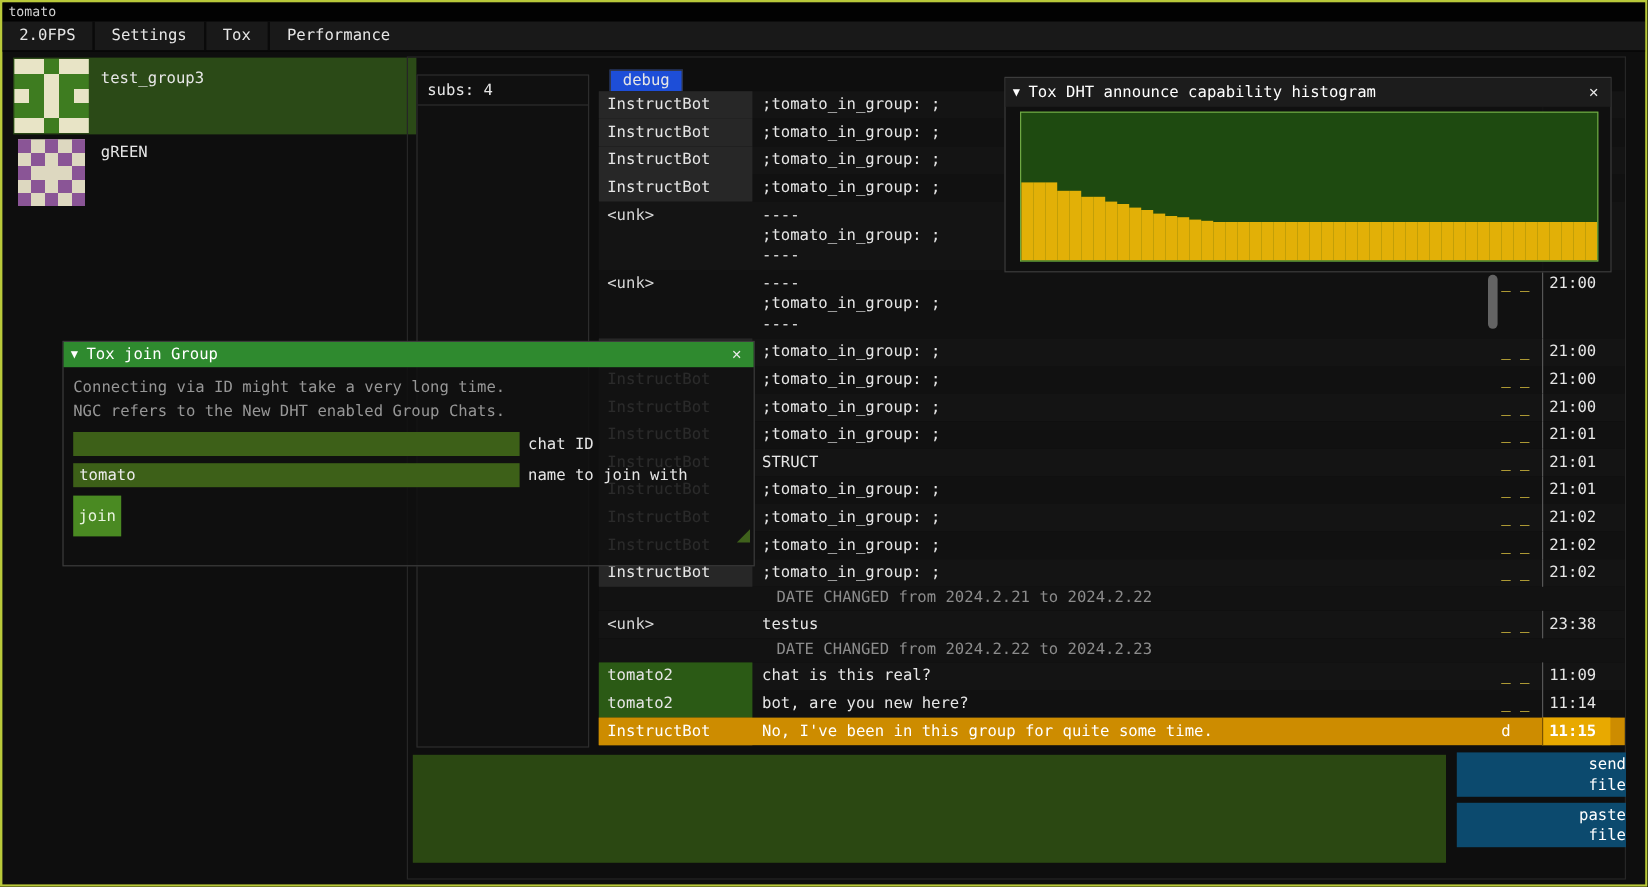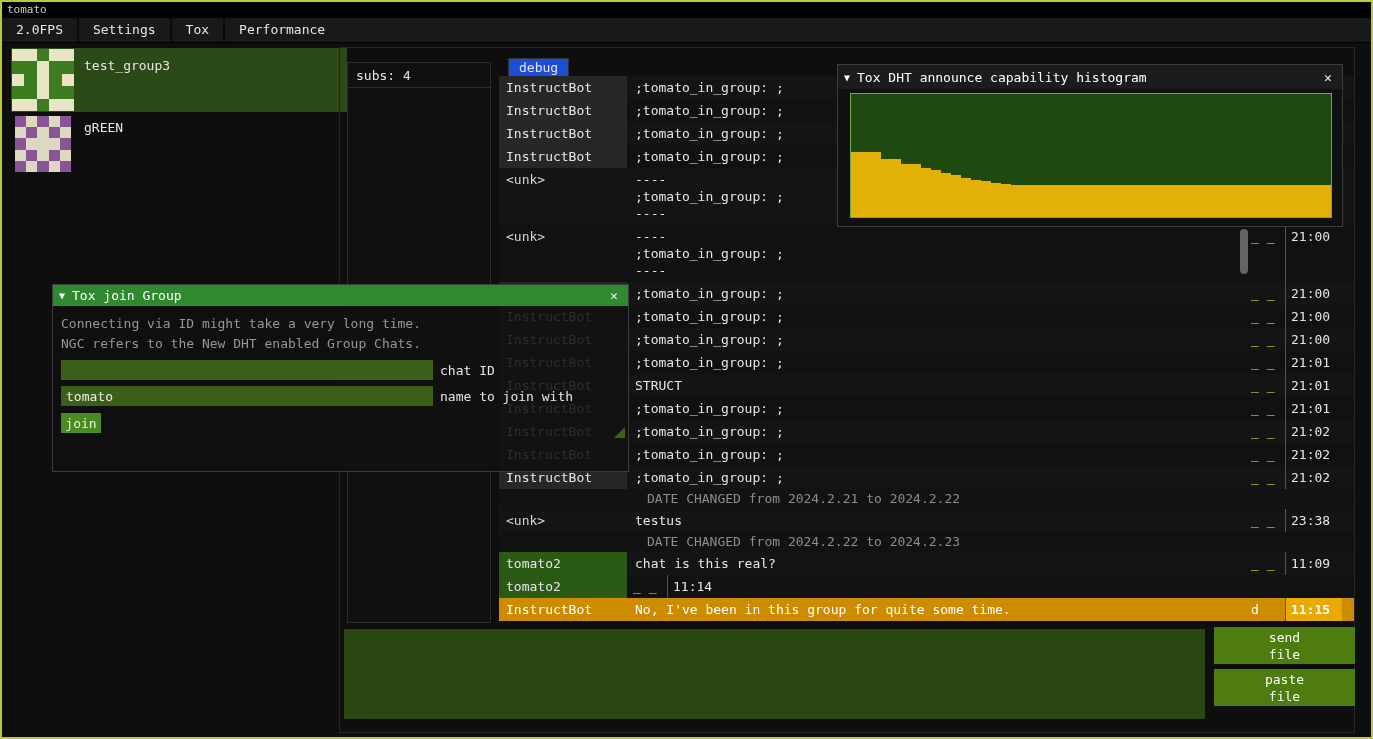--- a/index.html
+++ b/index.html
@@ -54,40 +54,40 @@
                color:#8c8c8c; background:#121212; }
   .crow.orange, .crow.orange .c-name { background:#cd8c00; color:#fff; }
   .crow.orange .c-flags { color:#fff; }
   .crow.orange .c-time { background:#e8a900; border-left-color:#7a5200; font-weight:bold; color:#fff; }
   .chat-scrollbar { position:absolute; left:1238px; top:227px; width:8px; height:45px;
                     background:#646464; border-radius:4px; cursor:pointer; }
   
   .composer-input { position:absolute; left:342px; top:627px; width:861px; height:90px;
                     background:#2b4812; border:none; outline:none; resize:none;
                     color:#e8e8e8; font:13px "DejaVu Sans Mono", monospace; padding:4px 6px; }
-  .btn-file { position:absolute; left:1212px; width:141px; height:37px; background:#4d7c0f;
+  .btn-file { position:absolute; left:1212px; width:141px; height:37px; background:#0c4a6e;
               border:none; color:#fff; font:13px "DejaVu Sans Mono", monospace;
-              line-height:17px; white-space:pre-line; text-align:center; cursor:pointer; }
+              line-height:17px; white-space:pre-line; text-align:right; cursor:pointer; }
   .btn-send { top:625px; }
   .btn-paste { top:667px; }
   
   .join-win { position:absolute; left:50px; top:282px; width:577px; height:188px;
               background:rgba(16,16,16,0.88); border:1px solid #3c3c3c; z-index:30; }
   .win-title { height:21px; display:flex; align-items:center; padding:0 6px; color:#fff; }
   .join-win .win-title { background:#2f8a2f; }
   .win-arrow { font-size:10px; margin-right:7px; cursor:pointer; }
   .win-title-text { flex:1; }
   .win-close { width:16px; text-align:center; cursor:pointer; color:#eee; }
   .join-body { padding:8px; position:relative; }
   .intro-line { color:#969696; line-height:20px; }
   .field-row { display:flex; align-items:center; margin-top:6px; }
   .field-input { width:372px; height:20px; background:#3d6018; border:none; outline:none;
                  color:#ececec; font:13px "DejaVu Sans Mono", monospace; padding:0 5px; }
   .field-label { margin-left:7px; }
-  .join-btn { margin-top:7px; width:40px; height:20px; background:#4a8a22; border:none;
+  .join-btn { margin-top:7px; width:40px; height:34px; background:#4a8a22; border:none;
               color:#eaf5e0; font:13px "DejaVu Sans Mono", monospace; cursor:pointer; }
   .resize-grip { position:absolute; right:3px; bottom:3px; width:0; height:0;
                  border-left:11px solid transparent; border-bottom:11px solid #3f611c; }
   
   .hist-win { position:absolute; left:835px; top:62px; width:506px; height:163px;
               background:rgba(17,17,17,0.97); border:1px solid #3c3c3c; z-index:40; }
   .hist-win .win-title { height:24px; background:#1c1c1c; }
   .hist-plot { position:absolute; left:12px; top:28px; width:482px; height:125px;
                border:1px solid #6fa844; display:flex; align-items:flex-end; overflow:hidden; }
   .hbar { flex:1 1 auto; }
@@ -298,20 +298,23 @@
       <div class="crow green">
         <div class="c-name">tomato2</div>
         <div class="c-msg">
           <div>chat is this real?</div>
         </div>
         <div class="c-flags">_ _</div>
         <div class="c-time">11:09</div>
       </div>
       <div class="crow green">
         <div class="c-name">tomato2</div>
+        <div class="c-msg">
+          <div>bot, are you new here?</div>
+        </div>
         <div class="c-flags">_ _</div>
         <div class="c-time">11:14</div>
       </div>
       <div class="crow orange">
         <div class="c-name">InstructBot</div>
         <div class="c-msg">
           <div>No, I've been in this group for quite some time.</div>
         </div>
         <div class="c-flags">d</div>
         <div class="c-time">11:15</div>

